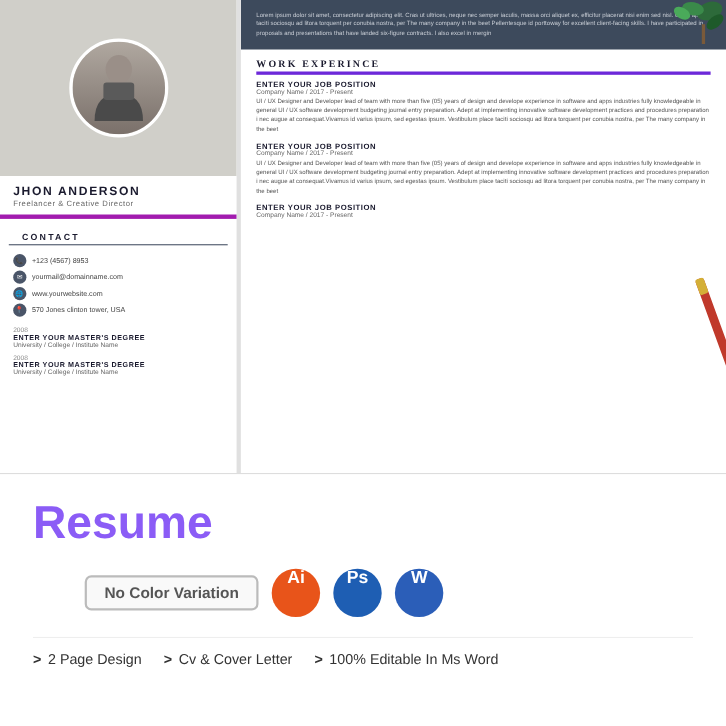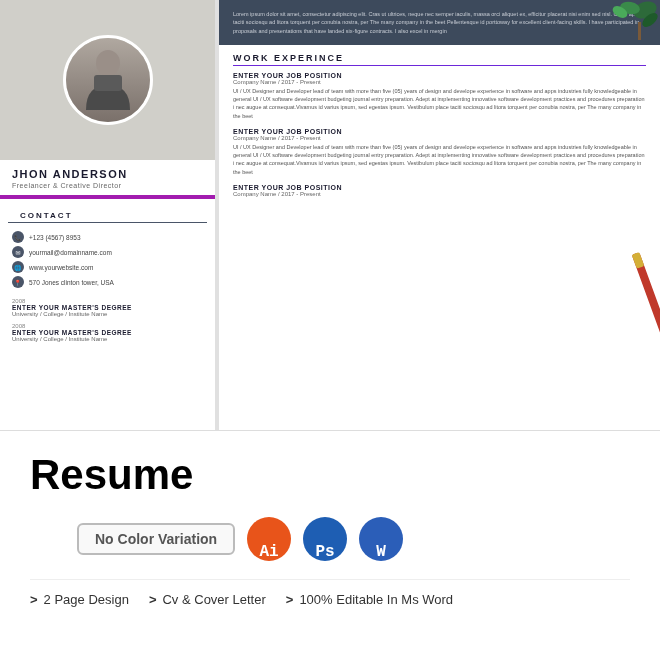--- a/index.html
+++ b/index.html
@@ -188,23 +188,24 @@
     .work-section {
       padding: 8px 14px;
     }
 
     .work-section-title {
       font-size: 9px;
       font-weight: 700;
       letter-spacing: 2px;
       color: #1a1a2e;
       text-transform: uppercase;
-      border-bottom: 1px solid #6d28d9;
+      border-bottom: 3px solid #6d28d9;
       padding-bottom: 2px;
       margin-bottom: 6px;
+      font-family: Liberation Serif, serif;
     }
 
     .job-entry {
       margin-bottom: 8px;
     }
 
     .job-position {
       font-size: 7px;
       font-weight: 700;
       color: #1a1a2e;
@@ -255,21 +256,21 @@
 
     .template-title-row {
       display: flex;
       align-items: baseline;
       margin-bottom: 18px;
     }
 
     .template-title-bold {
       font-size: 42px;
       font-weight: 900;
-      color: #000000;
+      color: #8b5cf6;
       font-family: 'Arial Black', Arial, sans-serif;
       margin-right: 10px;
     }
 
     .template-title-light {
       font-size: 42px;
       font-weight: 300;
       color: #1a1a2e;
       font-family: Arial, sans-serif;
     }
@@ -290,26 +291,25 @@
       font-weight: 600;
       color: #555;
       background: #f9f9f9;
     }
 
     .app-icon {
       width: 44px;
       height: 44px;
       border-radius: 50%;
       display: flex;
-      align-items: flex-end;
+      align-items: flex-start;
       justify-content: center;
       font-size: 16px;
       font-weight: 900;
       color: #fff;
-      font-family: Liberation Mono, monospace;
     }
 
     .ai-icon { background: #e8541a; }
     .ps-icon { background: #1e5eb3; }
     .word-icon { background: #2b5eb8; }
 
     .features-row {
       display: flex;
       align-items: center;
       gap: 0;

